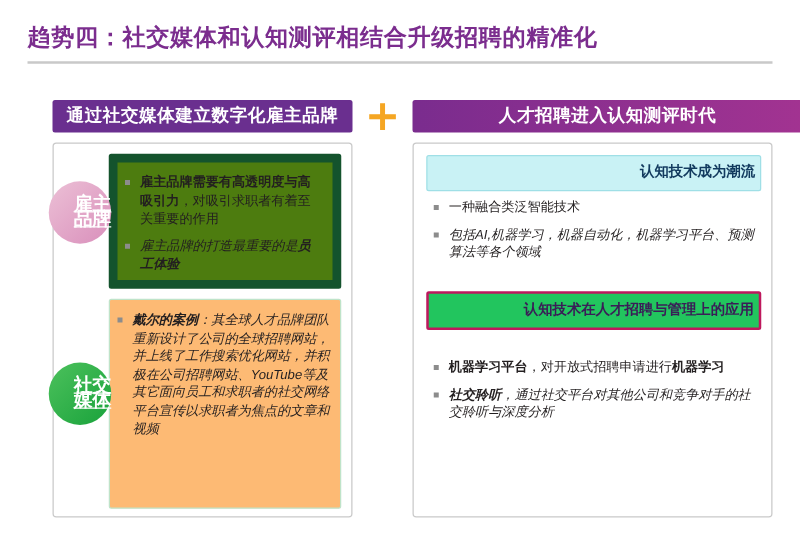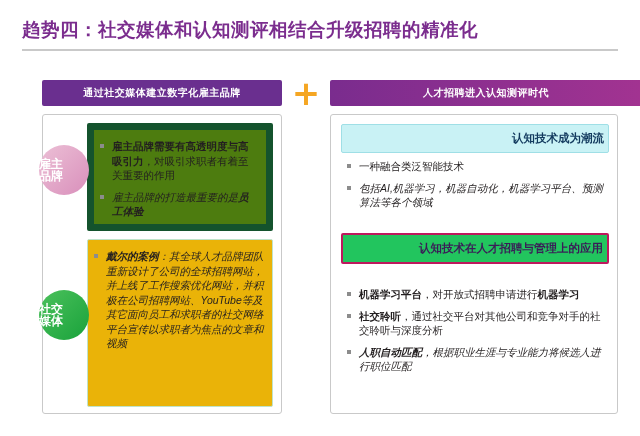--- a/index.html
+++ b/index.html
@@ -42,21 +42,21 @@
     width: 596px;
     background: #c9c9c9;
   }
   
   .hdr {
     position: absolute;
     top: 80px;
     height: 26px;
     border-radius: 2px;
     color: #ffffff;
-    font-size: 10px;
+    font-size: 14px;
     font-weight: bold;
     display: flex;
     align-items: center;
     justify-content: center;
     letter-spacing: 0.5px;
   }
   .hdr-left {
     left: 42px;
     width: 240px;
     background: #6a2f8f;
@@ -93,27 +93,28 @@
     box-sizing: border-box;
   }
   .badge {
     position: absolute;
     left: -4px;
     width: 50px;
     height: 50px;
     border-radius: 50%;
     display: flex;
     align-items: center;
-    justify-content: flex-start;
+    justify-content: flex-end;
     text-align: center;
-    font-size: 12px;
+    font-size: 15px;
     font-weight: bold;
     color: #ffffff;
     line-height: 12px;
     z-index: 5;
+    text-decoration: underline;
   }
   .badge-top {
     top: 30px;
     background: #e8b7cf;
     background: linear-gradient(135deg,#ecc0d6 0%, #d98fbb 100%);
   }
   .badge-bottom {
     top: 175px;
     background: #37b34a;
     background: linear-gradient(135deg,#4cc15c 0%, #19a23b 100%);
@@ -128,21 +129,21 @@
   }
   .box-yellow {
     top: 8px;
     height: 108px;
     background: #4d7c0f;
     border: 7px solid #14532d;
   }
   .box-green {
     top: 124px;
     height: 168px;
-    background: #eab308;
+    background: #fdba74;
     border: 1px solid #bfe3c9;
   }
   ul.bl {
     list-style: none;
     margin: 0;
     padding: 0;
   }
   ul.bl li {
     position: relative;
     padding-left: 12px;
@@ -279,18 +280,17 @@
     <ul class="bl right-list-1">
       <li><span>一种融合类泛智能技术</span></li>
       <li><span>包括AI,机器学习，机器自动化，机器学习平台、预测算法等各个领域</span></li>
     </ul>
 
     <div class="sub-hdr sub-hdr-2">认知技术在人才招聘与管理上的应用</div>
 
     <ul class="bl right-list-2">
       <li><span class="b">机器学习平台</span><span>，对开放式招聘申请进行</span><span class="b">机器学习</span></li>
       <li><span class="b">社交聆听</span><span>，通过社交平台对其他公司和竞争对手的社交聆听与深度分析</span></li>
-      <li><span class="b">人职自动匹配</span><span>，根据职业生涯与专业能力将候选人进行职位匹配</span></li>
     </ul>
   </div>
 
   <div class="bottom-bar"></div>
 </div>
 
 </body></html>

